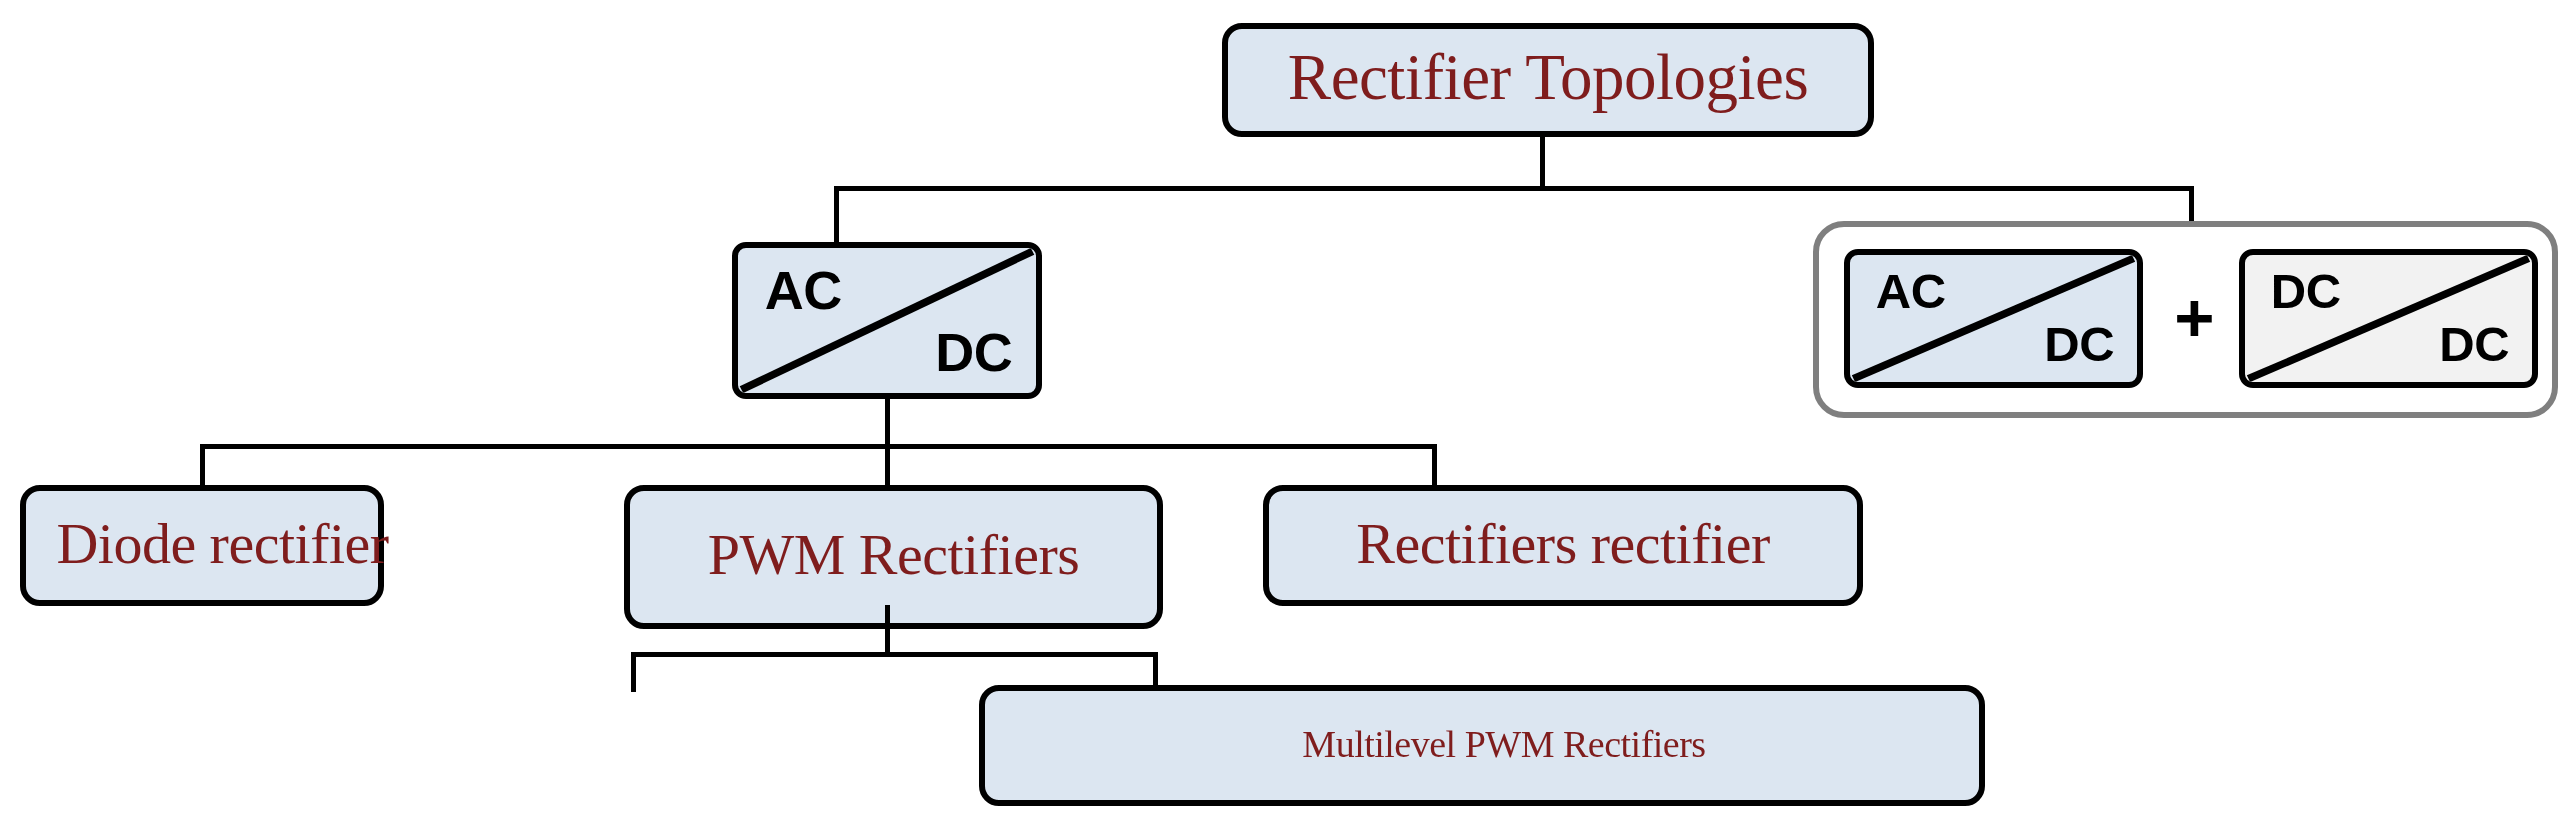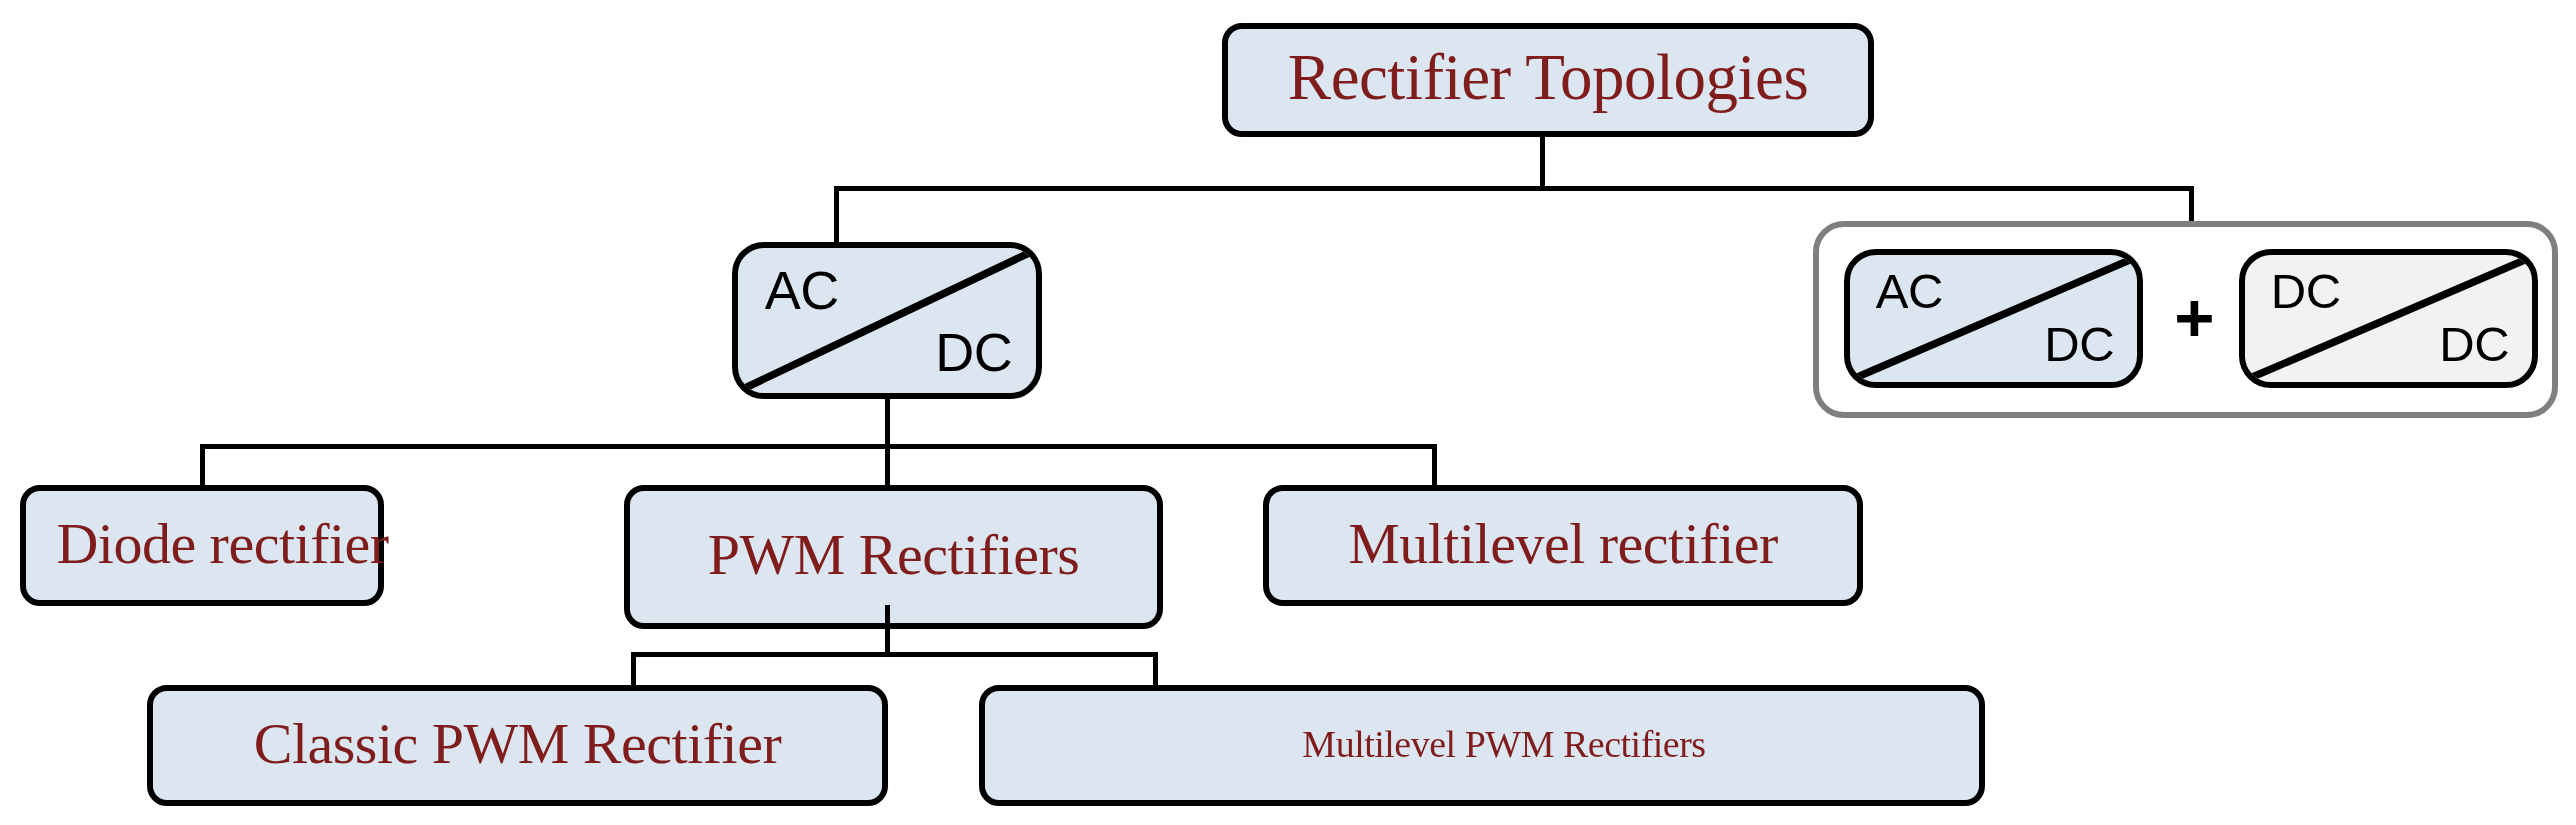--- a/index.html
+++ b/index.html
@@ -39,23 +39,24 @@
   .node-label {
     display: block;
     transform: translateY(-1.8px);
   }
 
   
   .conv {
     position: absolute;
     box-sizing: border-box;
     border: 6.3px solid #000000;
-    border-radius: 32px;
+    border-radius: 14px;
     background: #dce6f1;
     overflow: hidden;
+    font-weight: bold;
   }
   .conv.gray-fill { background: #f2f2f2; }
 
   .conv .diag {
     position: absolute;
     left: 0; top: 0;
     width: 100%;
     height: 100%;
     pointer-events: none;
   }
@@ -156,30 +157,27 @@
 
   <div class="node" style="left:20px; top:485px; width:364px; height:121px; font-size:58px;padding-left:41px;">
     <span class="node-label">Diode rectifier</span>
   </div>
 
   <div class="node" style="left:624px; top:485px; width:539px; height:144px; font-size:58px;">
     <span class="node-label">PWM Rectifiers</span>
   </div>
 
   <div class="node" style="left:1263px; top:485px; width:600px; height:121px; font-size:58px;">
-    <span class="node-label">Multilevel rectifier</span>
+    <span class="node-label">Rectifiers rectifier</span>
   </div>
 
   <div class="linev" style="left:885px; top:605px; height:51px;"></div>
   <div class="lineh" style="left:631px; top:652px; width:527px;"></div>
   <div class="linev" style="left:631px; top:652px; height:40px;"></div>
   <div class="linev" style="left:1153px; top:652px; height:40px;"></div>
 
-  <div class="node" style="left:147px; top:685px; width:741px; height:121px; font-size:58px;">
-    <span class="node-label">Classic PWM Rectifier</span>
-  </div>
 
   <div class="node" style="left:979px; top:685px; width:1006px; height:121px; font-size:38px;padding-left:44px;">
     <span class="node-label">Multilevel PWM Rectifiers</span>
   </div>
 
 </div>
 
 
 </body></html>

